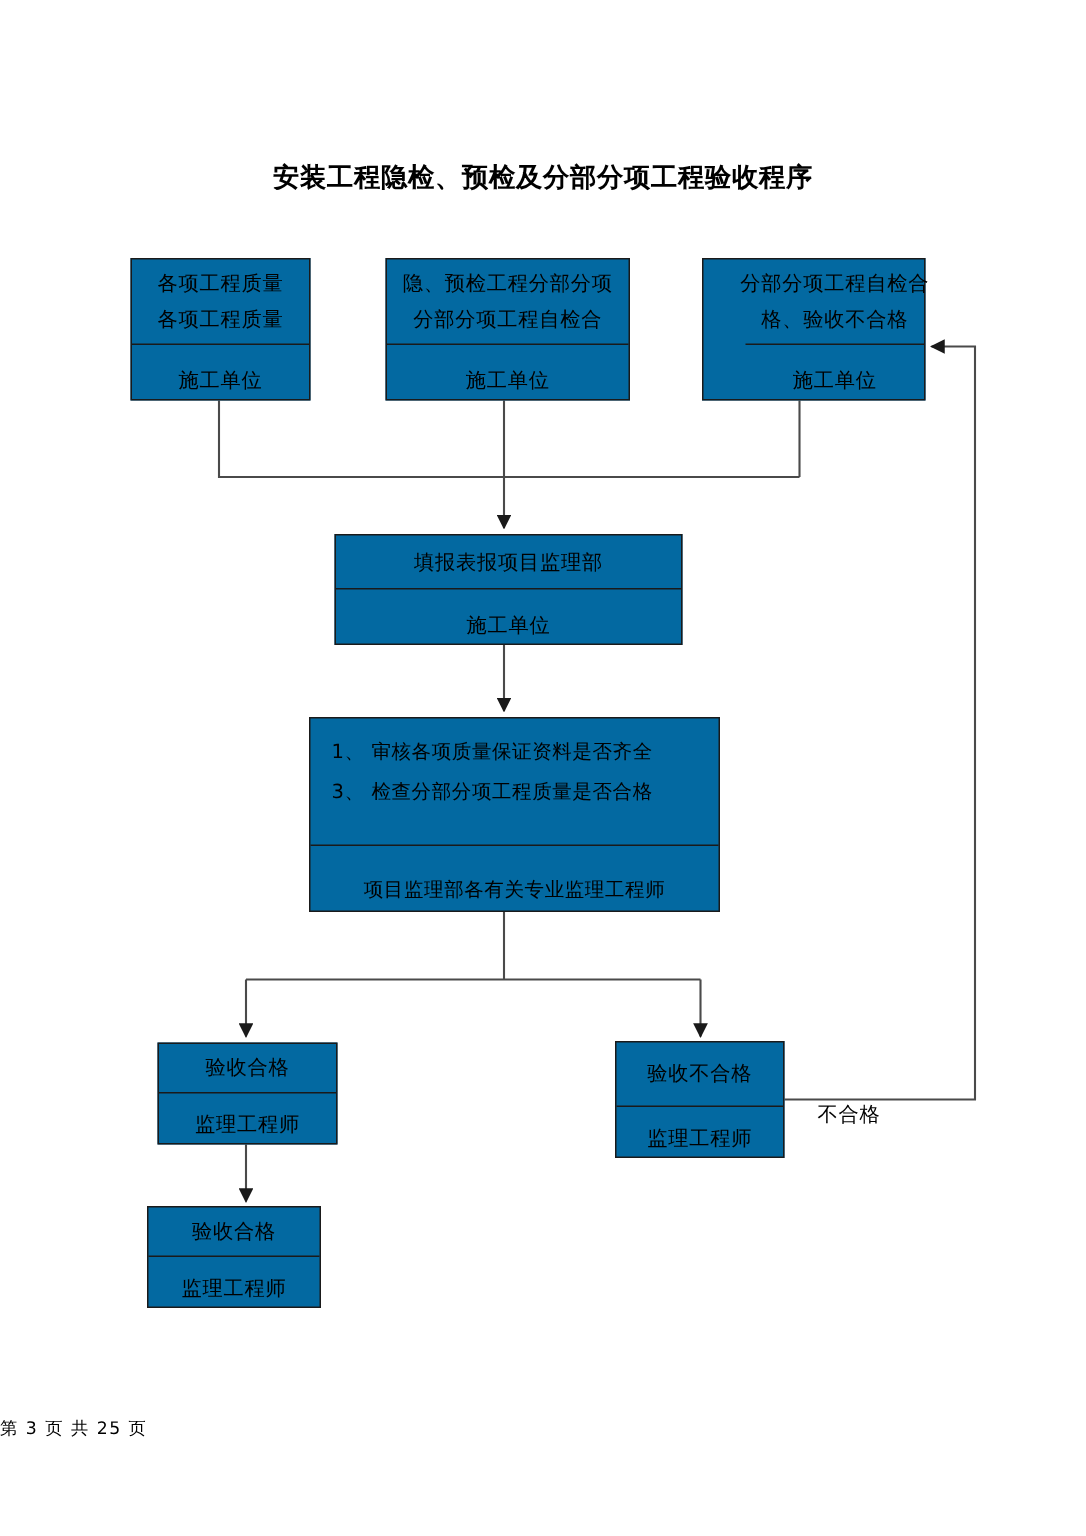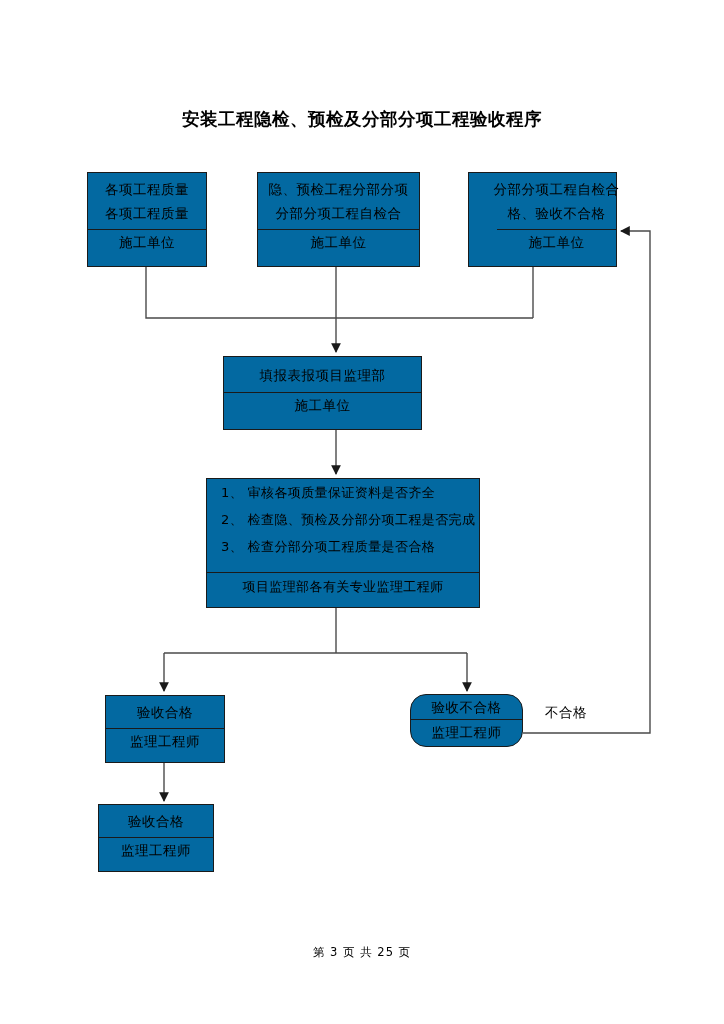--- a/index.html
+++ b/index.html
@@ -52,21 +52,21 @@
     flex: 1 1 auto;
     display: flex;
     flex-direction: column;
     align-items: center;
     justify-content: center;
     box-sizing: border-box;
   }
   .node .seg-bot {
     border-top: 1.2px solid #1a1a1a;
     display: flex;
-    align-items: flex-start;
+    align-items: flex-end;
     justify-content: center;
     box-sizing: border-box;
   }
   .line {
     font-size: 13.5px;
     line-height: 24px;
     white-space: nowrap;
     letter-spacing: 0.5px;
   }
   .seg-bot .line { font-size: 13.5px; }
@@ -77,27 +77,28 @@
   .list-box .line {
     font-size: 13px;
     line-height: 27px;
     letter-spacing: 0.4px;
   }
   .edge-label {
     position: absolute;
     font-size: 13.5px;
     letter-spacing: 0.5px;
     white-space: nowrap;
+    margin-top: 30px;
   }
   .footer {
     position: absolute;
     left: 0;
     top: 945px;
     width: 724px;
-    text-align: center;
+    text-align: left;
     font-size: 11.5px;
     letter-spacing: 1px;
     white-space: nowrap;
   }
 </style>
 </head>
 <body>
 
 <div id="page">
 
@@ -153,50 +154,49 @@
   <div class="node" style="left:468px; top:172px; width:149px; height:95px;padding-left:28px;">
     <div class="seg-top">
       <div class="line">分部分项工程自检合</div>
       <div class="line">格、验收不合格</div>
     </div>
     <div class="seg-bot" style="height:37px;">
       <div class="line">施工单位</div>
     </div>
   </div>
 
-  <div class="node" style="left:223px; top:356px; width:199px; height:74px;">
+  <div class="node" style="left:223px; top:356px; width:232px; height:74px;">
     <div class="seg-top">
       <div class="line">填报表报项目监理部</div>
     </div>
     <div class="seg-bot" style="height:37px;">
       <div class="line">施工单位</div>
     </div>
   </div>
 
   <div class="node list-box" style="left:206px; top:478px; width:274px; height:130px;">
     <div class="seg-top">
       <div class="line">1、 审核各项质量保证资料是否齐全</div>
-      <div class="line">2、 检查隐、预检及分部分项工程是否完成</div>
       <div class="line">3、 检查分部分项工程质量是否合格</div>
     </div>
     <div class="seg-bot" style="height:44px;margin-top:12px;">
       <div class="line">项目监理部各有关专业监理工程师</div>
     </div>
   </div>
 
   <div class="node" style="left:105px; top:695px; width:120px; height:68px;">
     <div class="seg-top">
       <div class="line">验收合格</div>
     </div>
     <div class="seg-bot" style="height:34px;">
       <div class="line">监理工程师</div>
     </div>
   </div>
 
-  <div class="node" style="left:410px; top:694px; width:113px; height:53px;border-radius:16px;">
+  <div class="node" style="left:410px; top:694px; width:113px; height:78px;">
     <div class="seg-top">
       <div class="line">验收不合格</div>
     </div>
     <div class="seg-bot" style="height:34px;">
       <div class="line">监理工程师</div>
     </div>
   </div>
 
   <div class="node" style="left:98px; top:804px; width:116px; height:68px;">
     <div class="seg-top">

